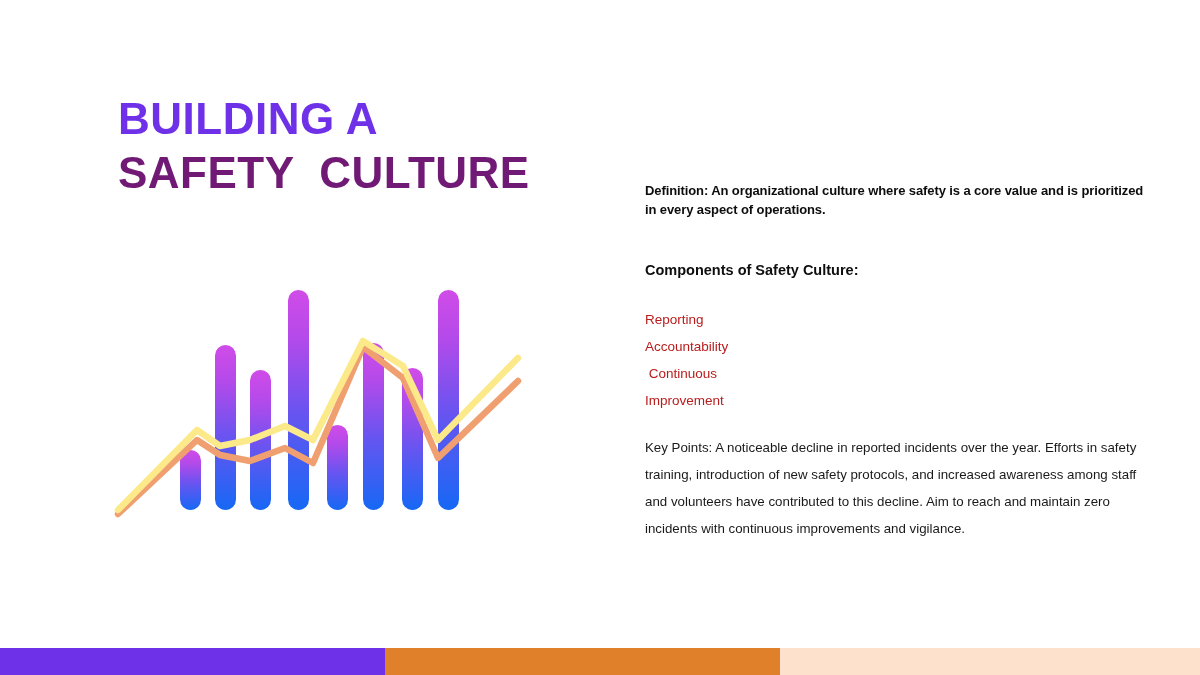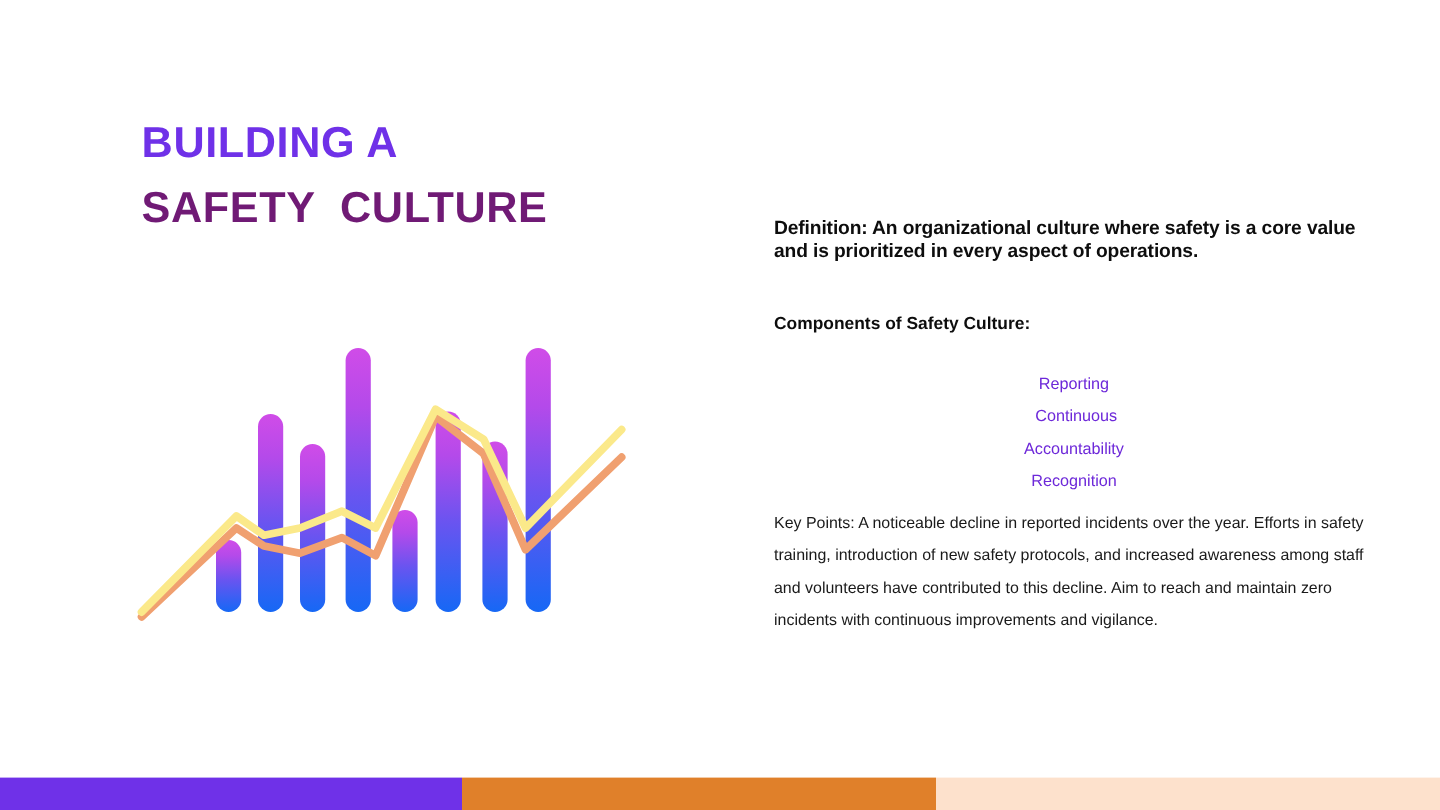--- a/index.html
+++ b/index.html
@@ -24,21 +24,21 @@
   
   .title-block {
     position: absolute;
     left: 118px;
     top: 92px;
     width: 520px;
   }
   .title-line {
     font-family: "Liberation Sans", sans-serif;
     font-weight: bold;
-    font-size: 36px;
+    font-size: 44px;
     line-height: 54px;
     letter-spacing: 0.5px;
     color: #6f31e8;
     white-space: pre;
   }
 
   
   .chart-wrap {
     position: absolute;
     left: 60px;
@@ -53,21 +53,21 @@
   }
 
   
   .text-col {
     position: absolute;
     left: 645px;
     top: 181px;
     width: 500px;
   }
   .definition {
-    font-size: 16px;
+    font-size: 13px;
     font-weight: bold;
     line-height: 19px;
     color: #0d0d0d;
     margin: 0;
     letter-spacing: -0.1px;
   }
   .components-head {
     font-size: 14.5px;
     font-weight: bold;
     line-height: 19px;
@@ -75,26 +75,25 @@
     margin: 42px 0 0 0;
   }
   .comp-list {
     margin: 26px 0 0 0;
     padding: 0;
     list-style: none;
   }
   .comp-item {
     font-size: 13.5px;
     line-height: 27px;
-    color: #6d28d9;
+    color: #b91c1c;
     white-space: pre;
-    text-align: center;
   }
   .key-points {
-    margin: 8px 0 0 0;
+    margin: 20px 0 0 0;
     font-size: 13.3px;
     line-height: 27px;
     color: #1a1a1a;
     width: 492px;
   }
 
   
   .bottom-band {
     position: absolute;
     left: 0;
@@ -156,23 +155,23 @@
 
       <polyline points="58,262 137,182 160,198 190,192 225,178 253,192 303,93 343,118 378,192 458,110" fill="none" stroke="#fbe98a" stroke-width="6.5" stroke-linecap="round" stroke-linejoin="round"></polyline>
     </svg>
   </div>
 
   <div class="text-col">
     <p class="definition">Definition: An organizational culture where safety is a core value and is prioritized in every aspect of operations.</p>
     <p class="components-head">Components of Safety Culture:</p>
     <ul class="comp-list">
       <li class="comp-item">Reporting</li>
+      <li class="comp-item">Accountability</li>
       <li class="comp-item"> Continuous</li>
-      <li class="comp-item">Accountability</li>
-      <li class="comp-item">Recognition</li>
+      <li class="comp-item">Improvement</li>
     </ul>
     <p class="key-points">Key Points: A noticeable decline in reported incidents over the year. Efforts in safety training, introduction of new safety protocols, and increased awareness among staff and volunteers have contributed to this decline. Aim to reach and maintain zero incidents with continuous improvements and vigilance.</p>
   </div>
 
   <div class="bottom-band">
     <div class="band-seg-purple" style="background: rgb(111, 49, 232);"></div>
     <div class="band-seg-orange" style="background: rgb(224, 128, 42);"></div>
     <div class="band-seg-peach" style="background: rgb(253, 225, 204);"></div>
   </div>
 

